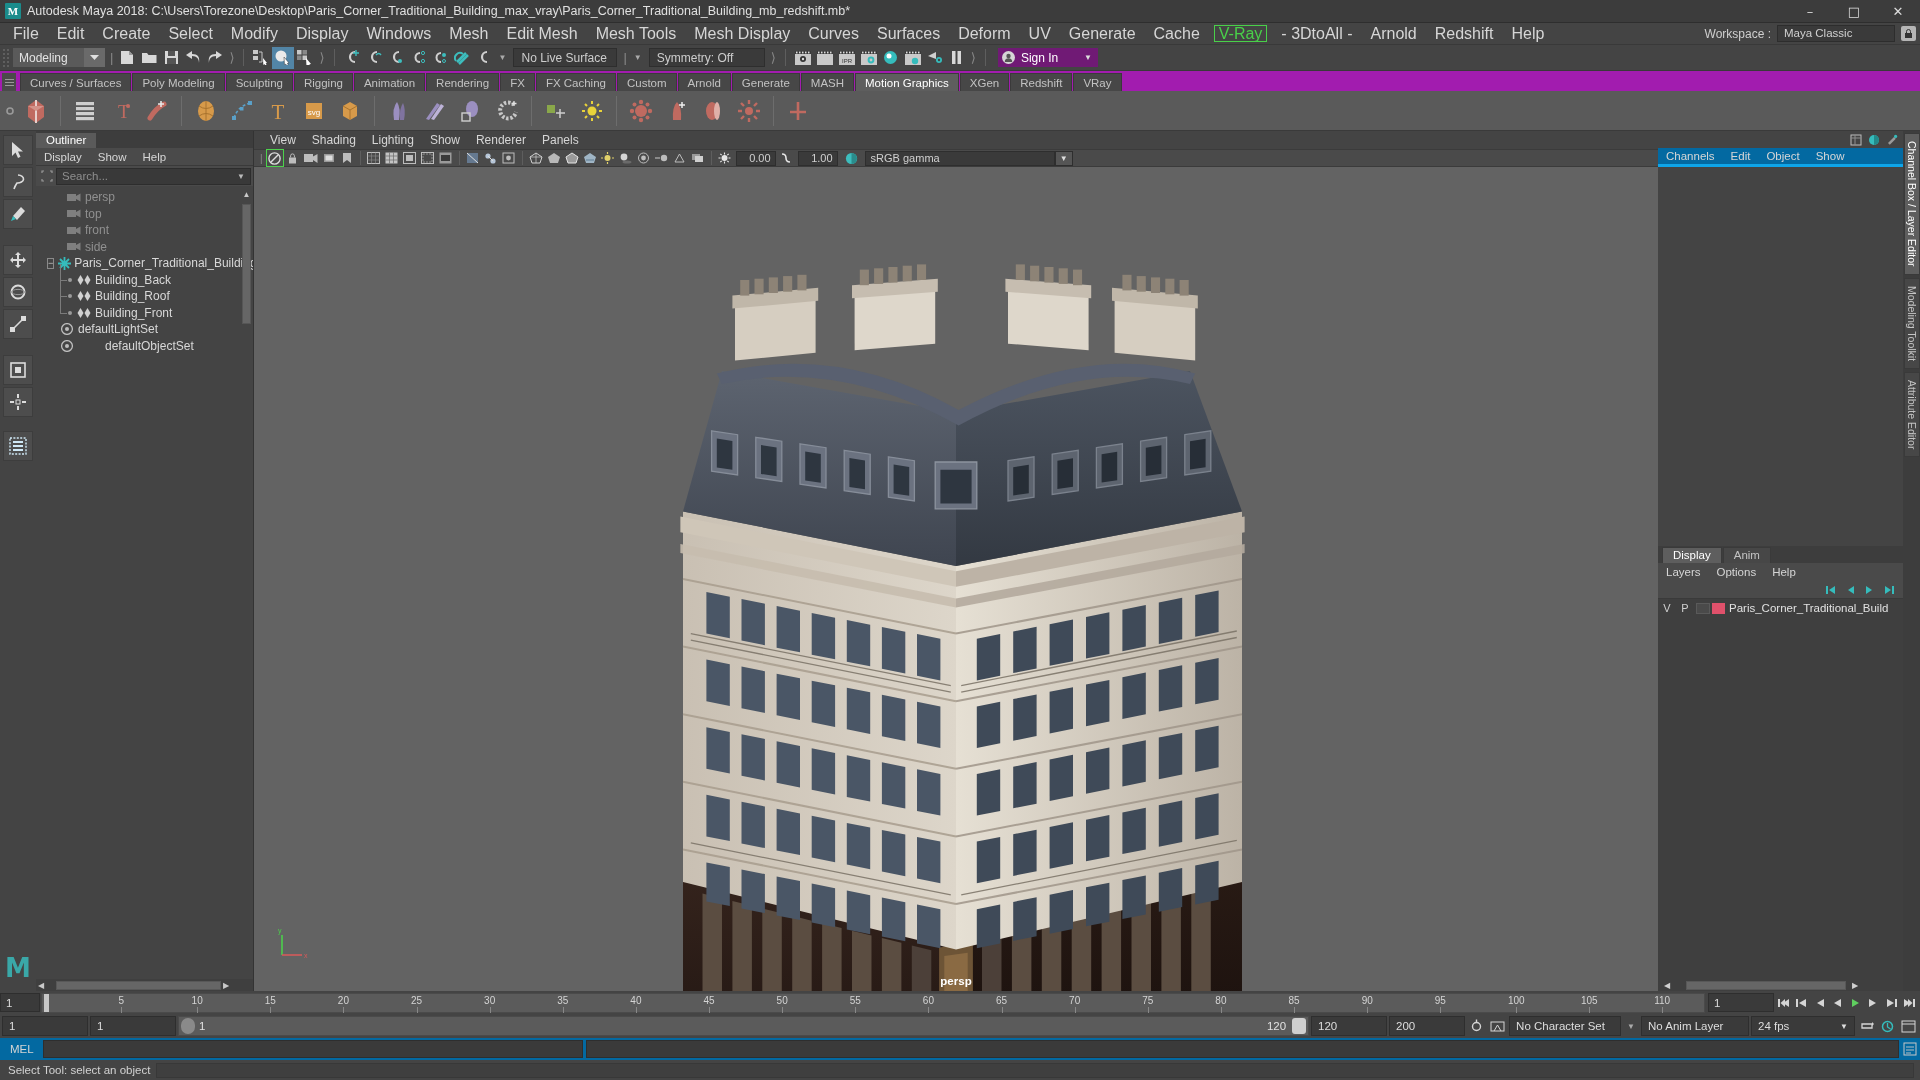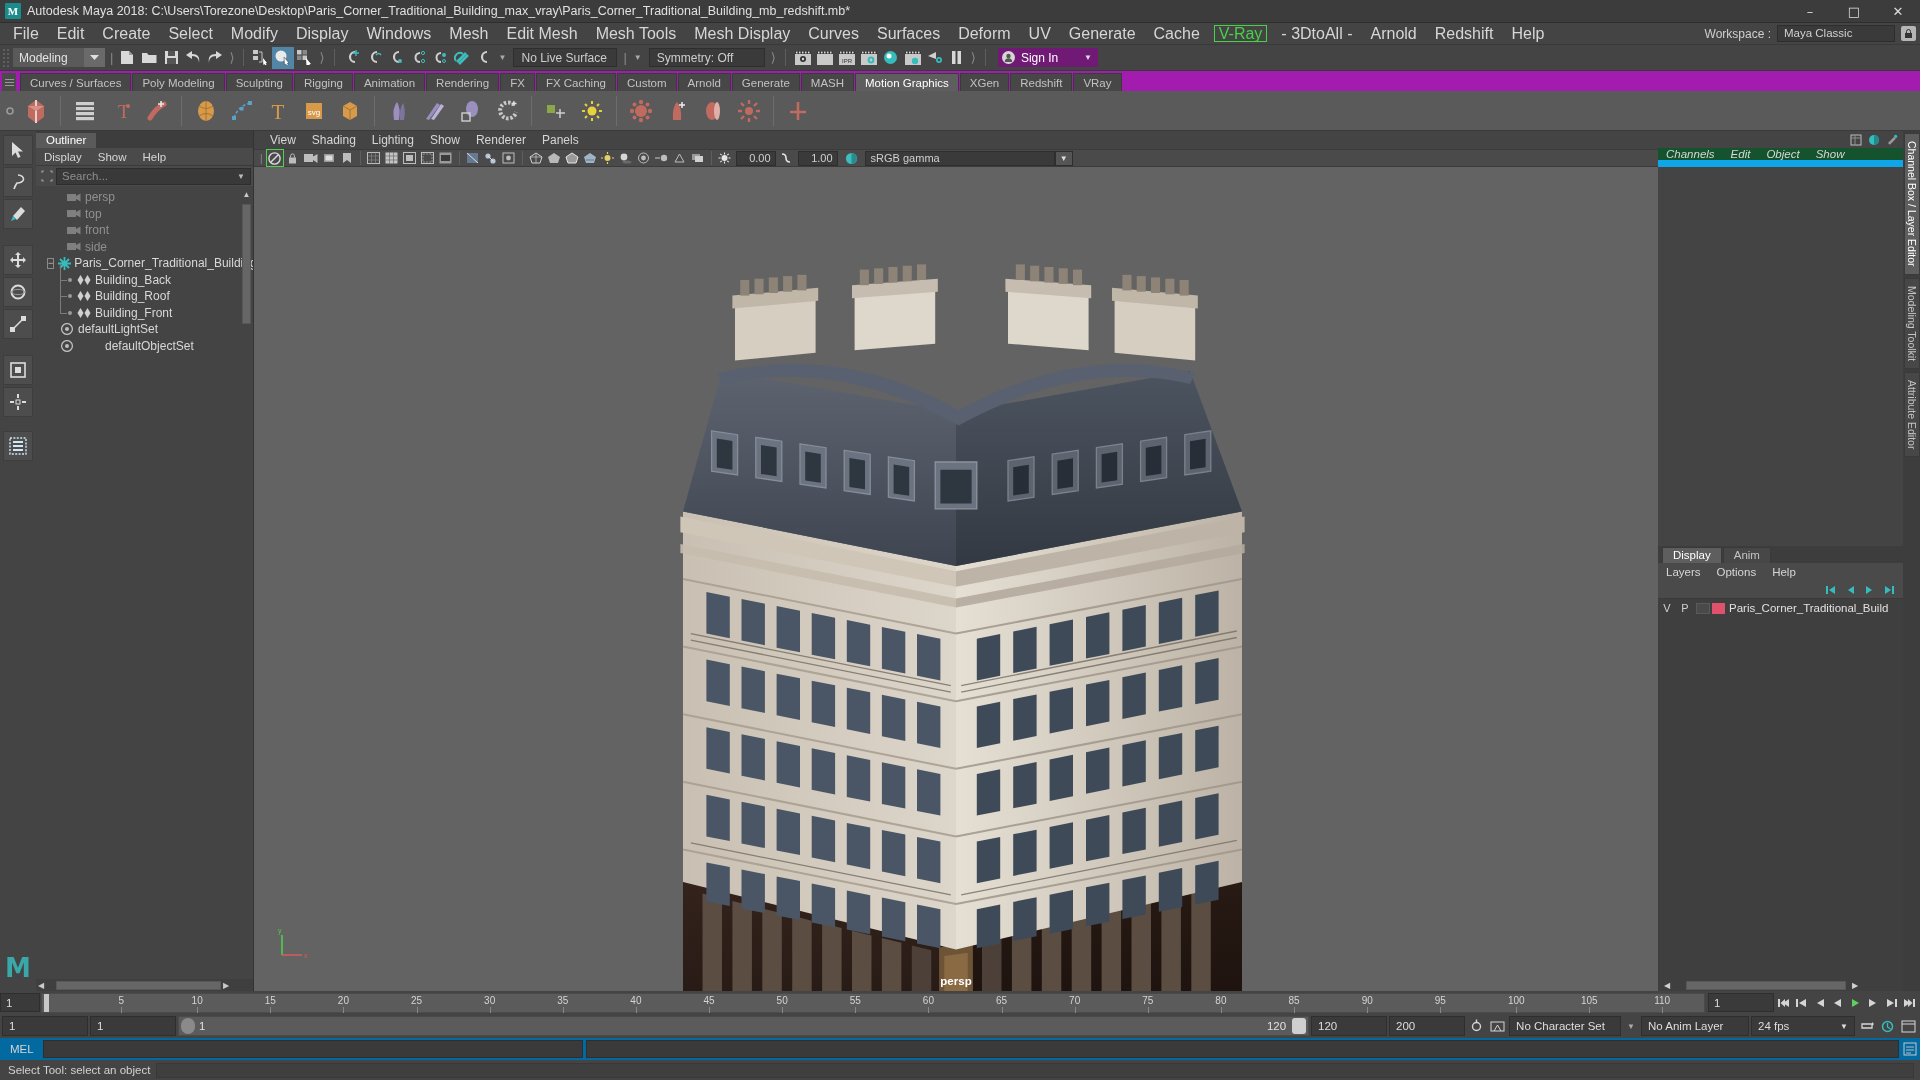--- a/index.html
+++ b/index.html
@@ -174,22 +174,22 @@
   .vp-label { position:absolute; bottom:4px; left:50%; transform:translateX(-50%);
               font-size:11.5px; color:#ffffff; font-weight:bold; }
   .vp-axis { position:absolute; left:22px; bottom:30px; width:40px; height:40px; }
 
   
   .rightwrap { width:262px; flex:0 0 262px; display:flex; background:#444; }
   .rightcol { flex:1; display:flex; flex-direction:column; min-width:0; }
   .cb-tabrow { height:17px; display:flex; align-items:center; background:#444; justify-content:flex-end;
                padding-right:4px; }
   .cb-ico { width:15px;height:15px;margin-left:3px;display:flex;align-items:center;justify-content:center; }
-  .cb-menurow { height:19px; display:flex; align-items:center; background:#14532d;
-                border-bottom:7px solid #0ea5e9;font-style:italic; }
+  .cb-menurow { height:19px; display:flex; align-items:center; background:#0369a1;
+                border-bottom:3px solid #0ea5e9; }
   .cb-menu { font-size:11.5px; color:#d6d6d6; padding:0 8px; }
   .cb-body { flex:1; background:#444444; min-height:0; }
   .layer-tabrow { height:17px; display:flex; align-items:flex-end; background:#3d3d3d; padding-left:4px; }
   .layer-tab { font-size:11.5px; padding:1px 10px 2px; background:#474747; color:#c2c2c2;
                border:1px solid #3a3a3a; border-bottom:none; margin-right:1px; }
   .layer-tab.active { background:#5e5e5e; color:#fff; }
   .layer-menurow { height:18px; display:flex; align-items:center; background:#4a4a4a; }
   .layer-menu { font-size:11.5px; color:#d6d6d6; padding:0 8px; }
   .layer-btnrow { height:18px; display:flex; align-items:center; justify-content:flex-end;
                   background:#4a4a4a; padding-right:6px; gap:6px; border-bottom:1px solid #3a3a3a; }

